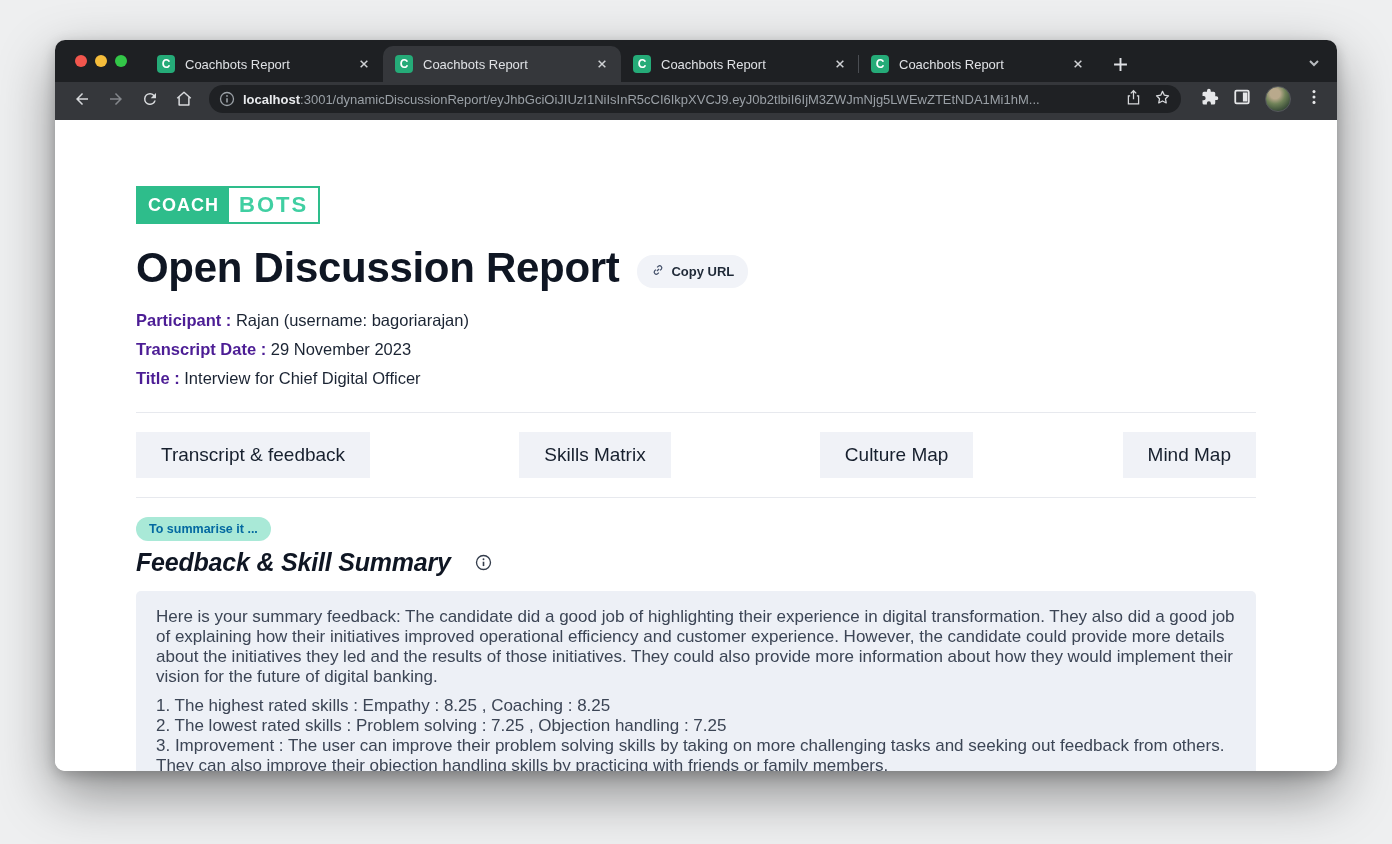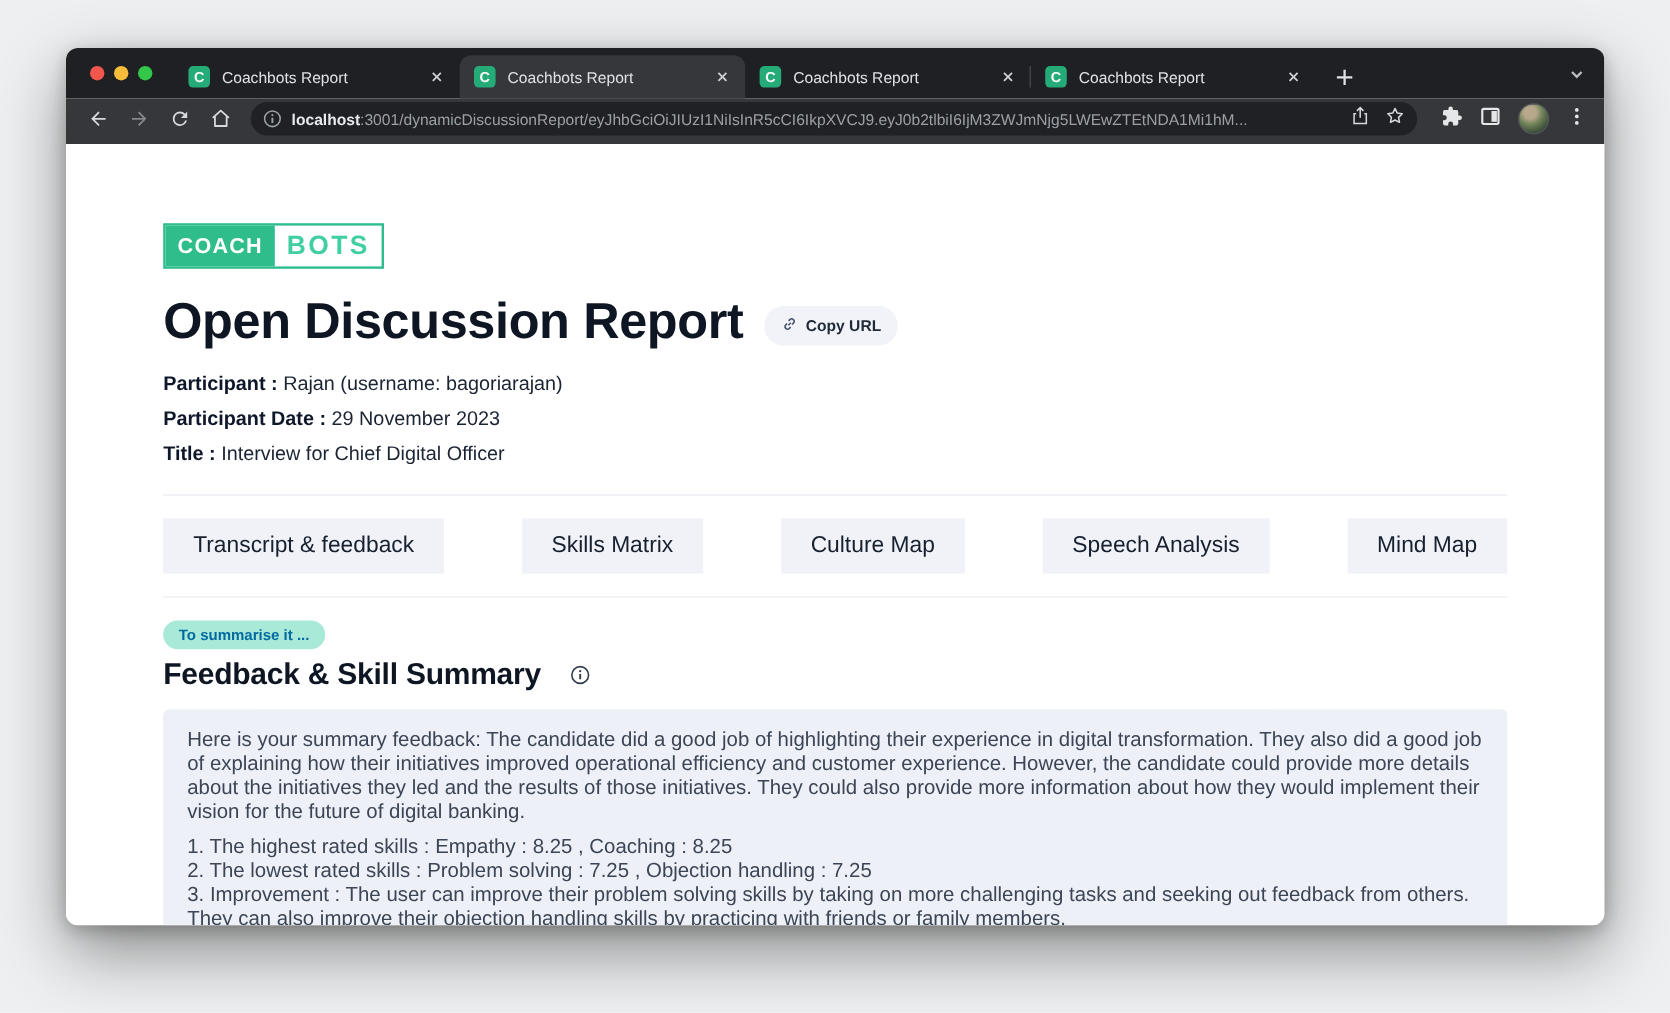--- a/index.html
+++ b/index.html
@@ -85,32 +85,32 @@
   .title-row { display:flex; align-items:center; gap:18px; margin-top:20px; }
   .page-title { font-size:42px; font-weight:800; color:#0f1623; letter-spacing:-0.3px; }
   .copy-url {
     display:inline-flex; align-items:center; gap:6px; background:#f1f3f8; border:none;
     border-radius:16px; padding:8px 14px; font-size:13px; font-weight:bold; color:#1f2937;
     font-family:inherit; cursor:pointer; margin-top:6px;
   }
   .copy-url svg { width:14px; height:14px; }
   .meta { margin-top:14px; }
   .meta-row { font-size:16.5px; color:#1b2433; line-height:29px; }
-  .meta-row .lbl { font-weight:bold; color:#0f172a; }
+  .meta-row .lbl { font-weight:bold; color:#4c1d95; }
   .divider { border:none; border-top:1px solid #e7e9ee; margin-top:19px; }
   .navrow { display:flex; justify-content:space-between; margin:19px 0; }
   .navrow button {
     background:#f0f2f7; border:none; border-radius:0; padding:12px 25px;
     font-size:19px; color:#17202e; font-family:Liberation Sans, sans-serif; cursor:pointer;
   }
   .badge {
     display:inline-block; margin-top:19px; background:#a9e9d7; color:#0369a1;
     font-size:12.5px; font-weight:bold; padding:5px 13px; border-radius:13px;
   }
-  .section-row { display:flex; align-items:center; gap:24px; margin-top:7px; }
+  .section-row { display:flex; align-items:center; gap:24px; margin-top:7px;font-style:italic; }
   .section-title { font-size:25px; font-weight:800; color:#0f1623; letter-spacing:-0.2px; }
   .info-btn { background:none; border:none; padding:0; display:flex; cursor:pointer; }
   .info-btn svg { width:17px; height:17px; }
   .card {
     margin-top:14px; background:#edf0f6; border-radius:5px; padding:16px 20px 20px 20px;
     color:#3c4555; font-size:17px; line-height:20px;
   }
   .card p.lead { margin-bottom:9px; }
   .card .note { font-weight:bold; color:#232c3b; margin-top:9px; }
   .card .item { margin-top:0; }
@@ -267,31 +267,30 @@
             <path d="M7 9.5L5.2 11.3a3 3 0 0 0 4.2 4.2L11.2 13.7"></path>
             <path d="M13 10.5l1.8-1.8a3 3 0 0 0-4.2-4.2L8.8 6.3"></path>
           </svg>
         </span>
         <span>Copy URL</span>
       </button>
     </div>
 
     <div class="meta">
       <div class="meta-row"><span class="lbl">Participant :</span><span> Rajan (username: bagoriarajan)</span></div>
-      <div class="meta-row"><span class="lbl">Participant Date :</span><span> 29 November 2023</span></div>
+      <div class="meta-row"><span class="lbl">Transcript Date :</span><span> 29 November 2023</span></div>
       <div class="meta-row"><span class="lbl">Title :</span><span> Interview for Chief Digital Officer</span></div>
     </div>
 
     <hr class="divider">
 
     <div class="navrow">
       <button>Transcript &amp; feedback</button>
       <button>Skills Matrix</button>
       <button>Culture Map</button>
-      <button>Speech Analysis</button>
       <button>Mind Map</button>
     </div>
 
     <hr class="divider" style="margin-top:0;">
 
     <span class="badge">To summarise it ...</span>
 
     <div class="section-row">
       <h2 class="section-title">Feedback &amp; Skill Summary</h2>
       <button class="info-btn">

